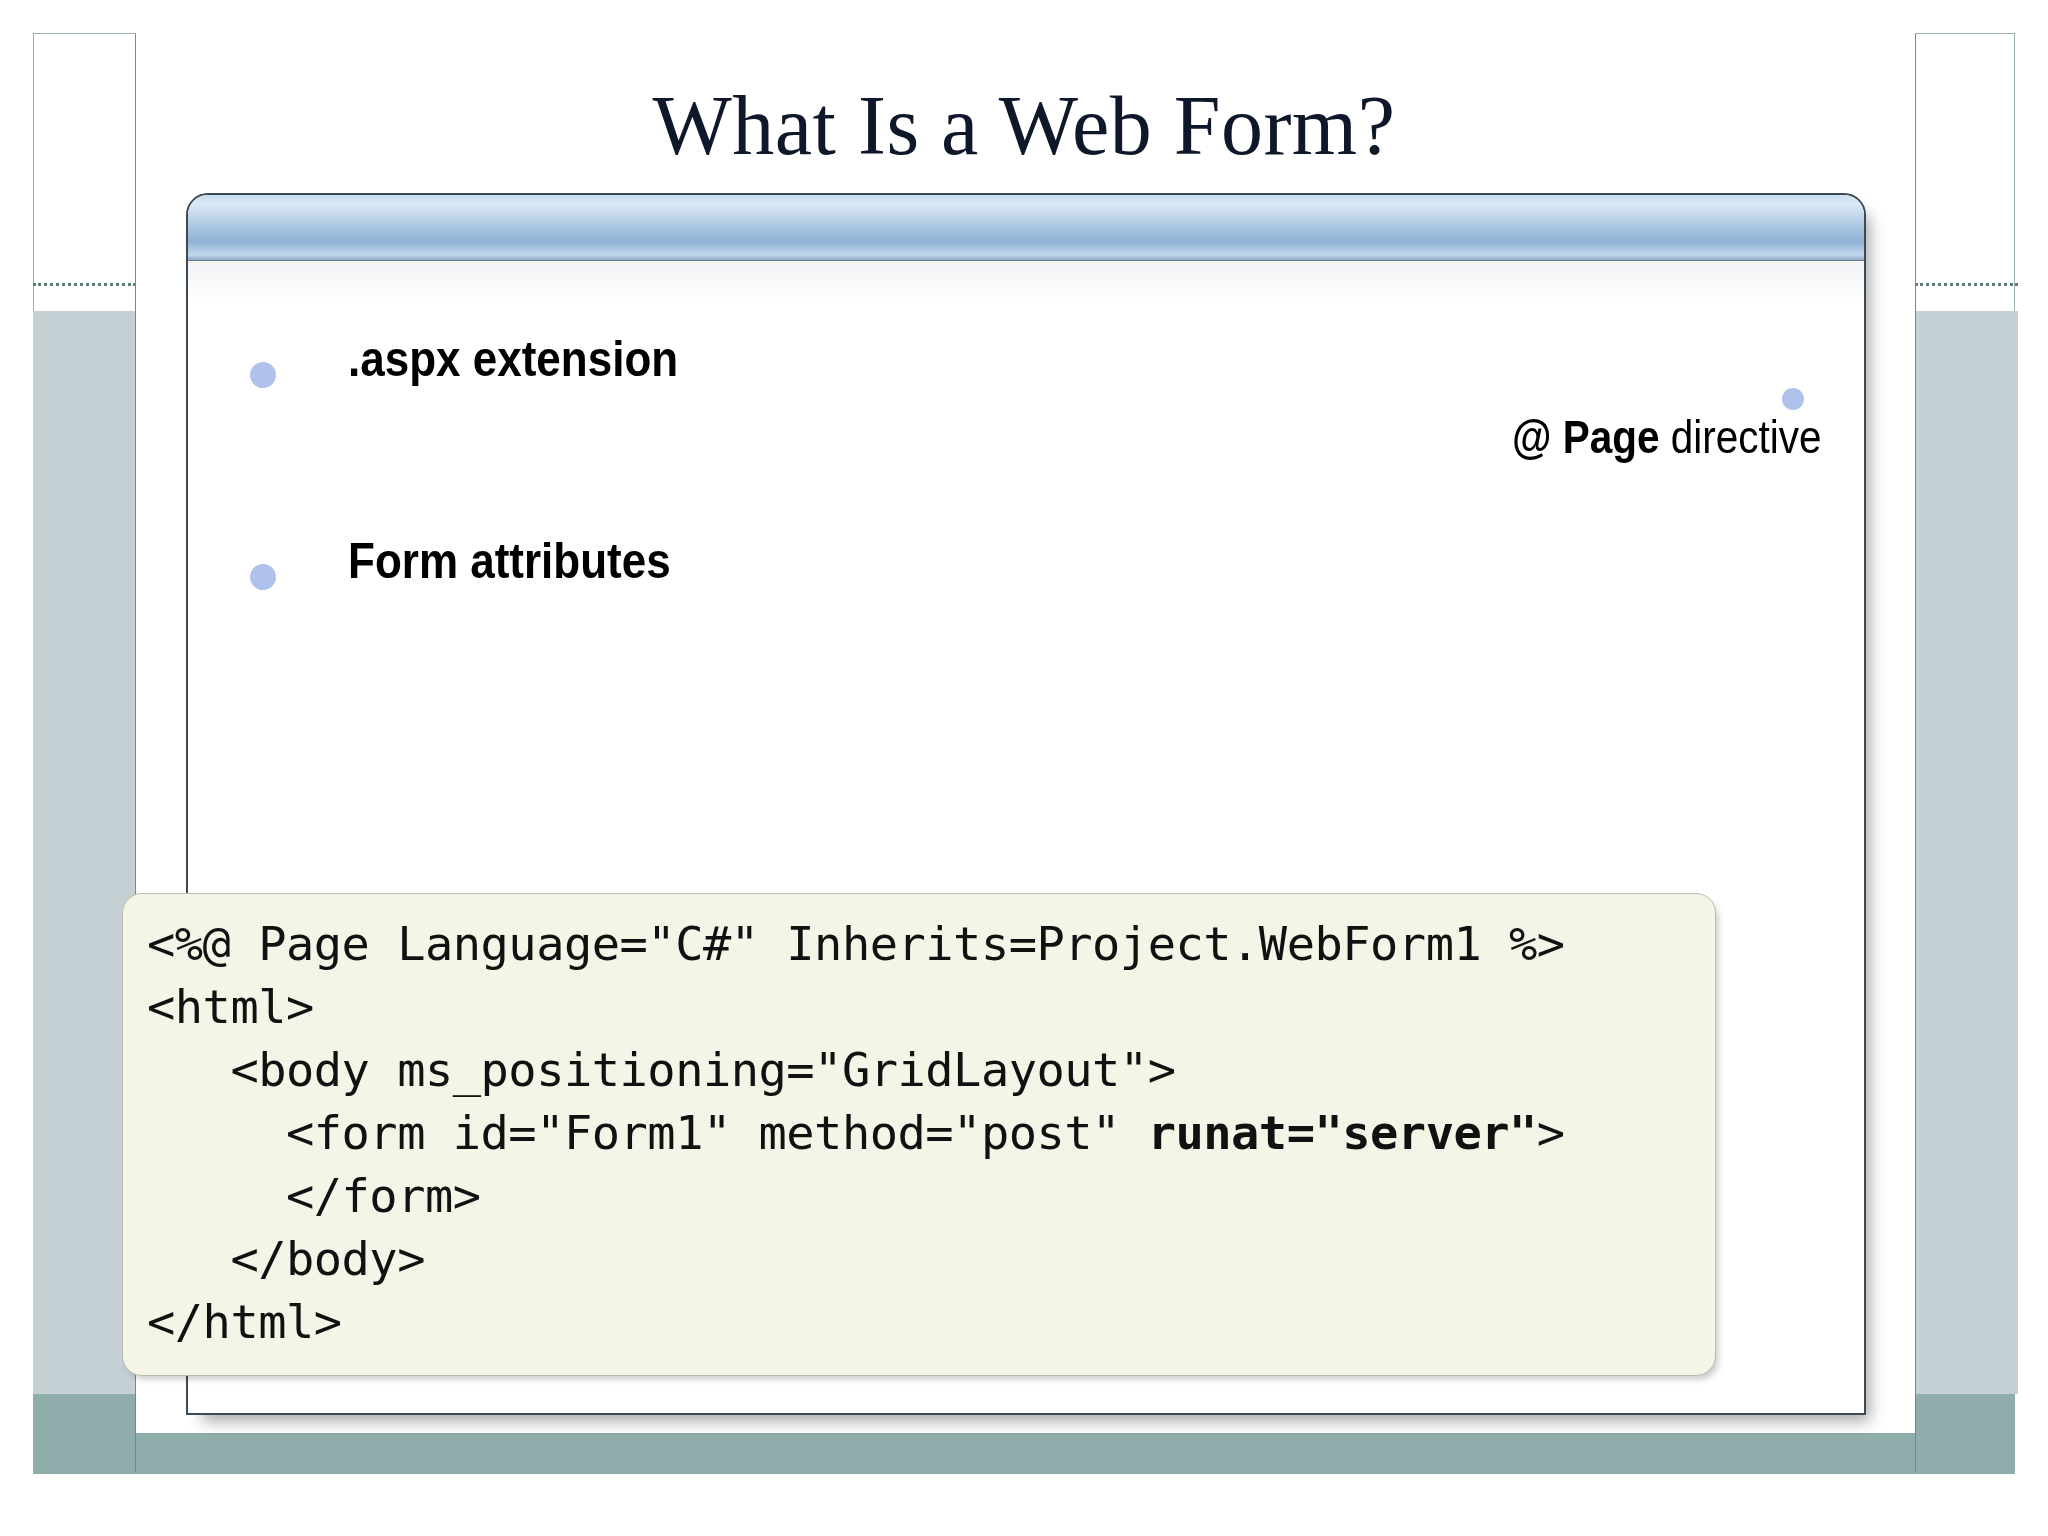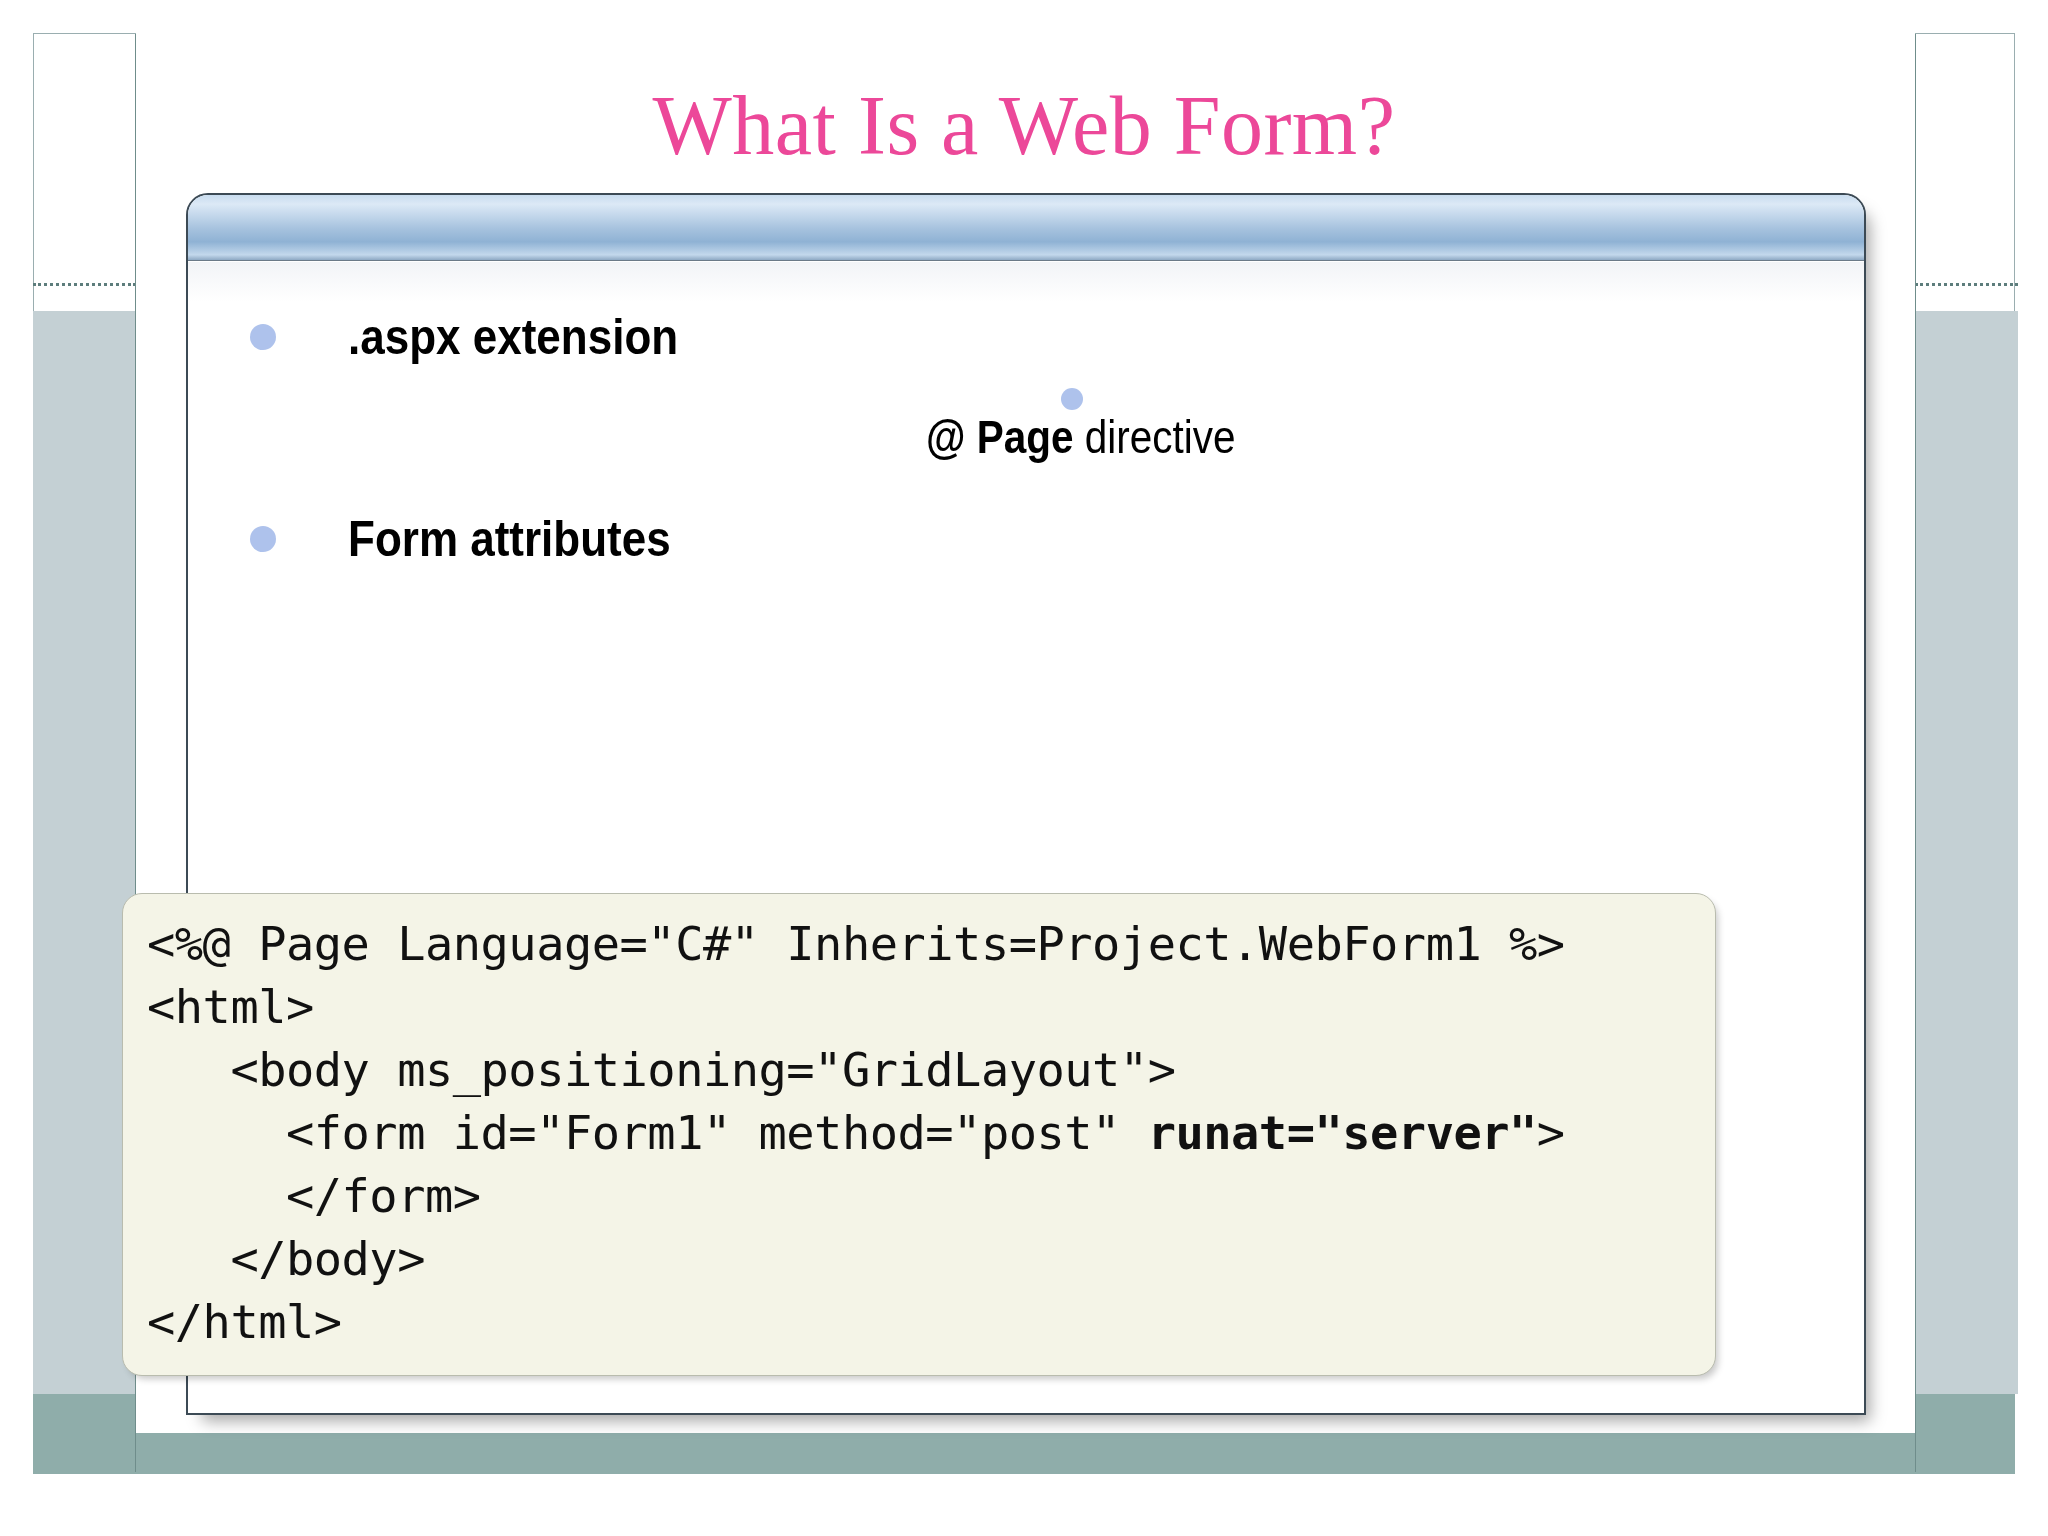--- a/index.html
+++ b/index.html
@@ -81,21 +81,21 @@
   
   #slide-title {
     position: absolute;
     left: 0;
     top: 78px;
     width: 2048px;
     text-align: center;
     font-family: "Liberation Serif", "DejaVu Serif", serif;
     font-size: 84px;
     line-height: 96px;
-    color: #ec4899;
+    color: #0f172a;
     letter-spacing: 0.5px;
     white-space: nowrap;
     z-index: 4;
   }
 
   
   #content-window {
     position: absolute;
     left: 186px;
     top: 193px;
@@ -138,21 +138,21 @@
 
   
   #bullet-list {
     position: absolute;
     left: 0;
     top: 24px;
     width: 100%;
   }
   .bullet-row {
     display: flex;
-    align-items: center;
+    align-items: flex-end;
     height: 102px;
   }
   .bullet-row.level1 { padding-left: 62px; }
   .bullet-row.level2 { padding-left: 152px; height: 100px; flex-direction: column; }
 
   .bullet-dot {
     flex: 0 0 auto;
     border-radius: 50%;
     background: #aec2ec;
   }

